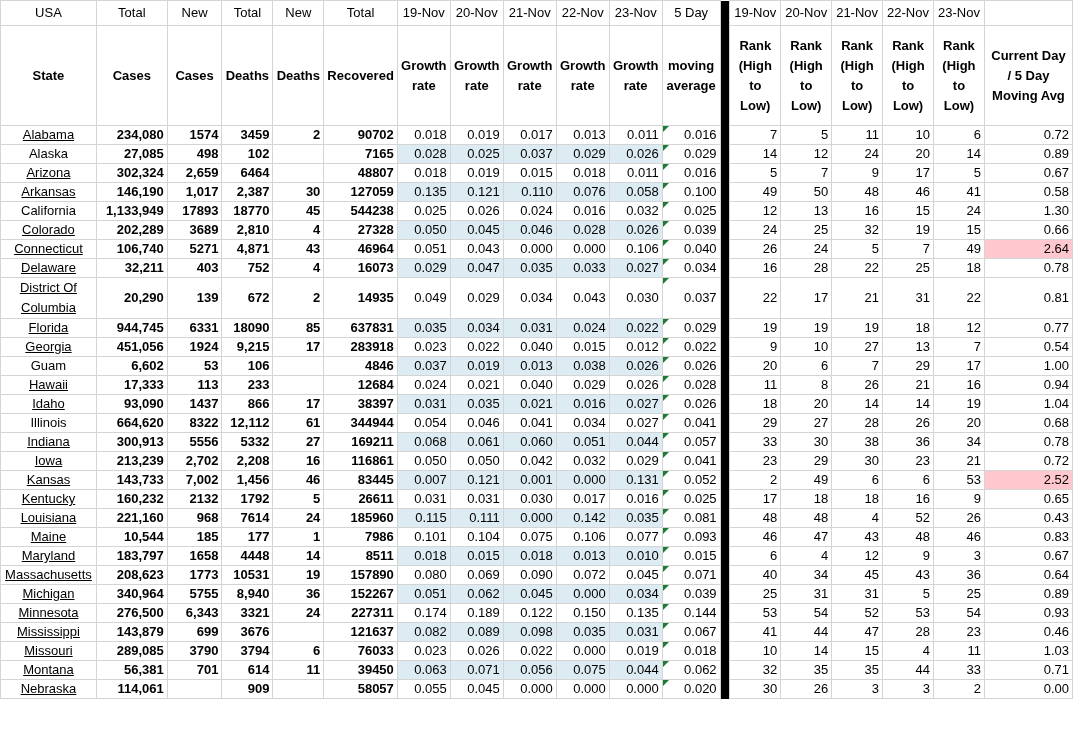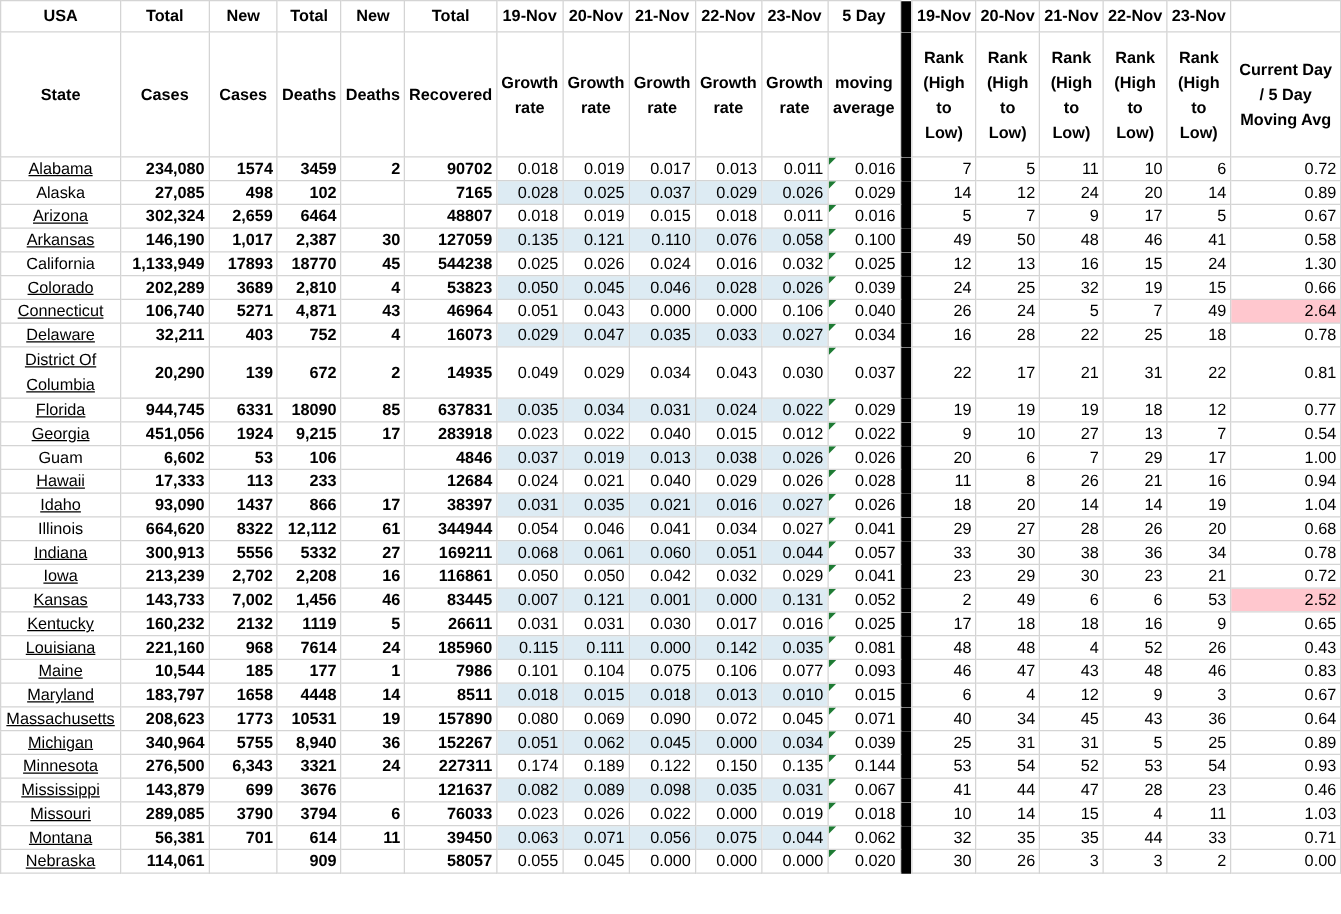--- a/index.html
+++ b/index.html
@@ -1,20 +1,20 @@
 <!DOCTYPE html>
 <html><head>
 <meta charset="utf-8">
 <style>
   html, body { margin:0; padding:0; background:#ffffff; }
   body { width:1073px; height:731px; overflow:hidden; font-family:"Liberation Sans", sans-serif; font-size:13px; color:#000; }
   .sheet { position:relative; width:1073px; height:731px; }
   table { border-collapse:collapse; table-layout:fixed; position:absolute; left:0; top:0; }
   td { border:1px solid #d4d4d4; padding:0 3px; white-space:nowrap; overflow:hidden; line-height:14px; height:19px; box-sizing:border-box; }
-  tr.h1 td { height:25px; font-weight:bold; text-align:center; }
+  tr.h1 td { height:25px; font-weight:normal; text-align:center; }
   tr.h2 td { height:100px; font-weight:bold; text-align:center; white-space:normal; line-height:20px; }
   tr.dc td { height:40px; }
   td.state { text-align:center; }
   td.state span.u { text-decoration:underline; }
   td.num { text-align:right; }
   td.bold { font-weight:bold; }
   td.ctr { text-align:right; }
   td.blue { background:#ddebf3; }
   td.pink { background:#ffc7ce;margin-left:28px; }
   td.sep { background:#000; border:none; padding:0; }
@@ -194,21 +194,21 @@
           <td class="num">15</td>
           <td class="num">24</td>
           <td class="ctr">1.30</td>
         </tr>
         <tr>
           <td class="state"><span class="u">Colorado</span></td>
           <td class="num bold">202,289</td>
           <td class="num bold">3689</td>
           <td class="num bold">2,810</td>
           <td class="num bold">4</td>
-          <td class="num bold">53823</td>
+          <td class="num bold">27328</td>
           <td class="num blue">0.050</td>
           <td class="num blue">0.045</td>
           <td class="num blue">0.046</td>
           <td class="num blue">0.028</td>
           <td class="num blue">0.026</td>
           <td class="num tri">0.039</td>
           <td class="sep"></td>
           <td class="num">24</td>
           <td class="num">25</td>
           <td class="num">32</td>
@@ -465,21 +465,21 @@
           <td class="num">49</td>
           <td class="num">6</td>
           <td class="num">6</td>
           <td class="num">53</td>
           <td class="ctr pink">2.52</td>
         </tr>
         <tr>
           <td class="state"><span class="u">Kentucky</span></td>
           <td class="num bold">160,232</td>
           <td class="num bold">2132</td>
-          <td class="num bold">1119</td>
+          <td class="num bold">1792</td>
           <td class="num bold">5</td>
           <td class="num bold">26611</td>
           <td class="num">0.031</td>
           <td class="num">0.031</td>
           <td class="num">0.030</td>
           <td class="num">0.017</td>
           <td class="num">0.016</td>
           <td class="num tri">0.025</td>
           <td class="sep"></td>
           <td class="num">17</td>

